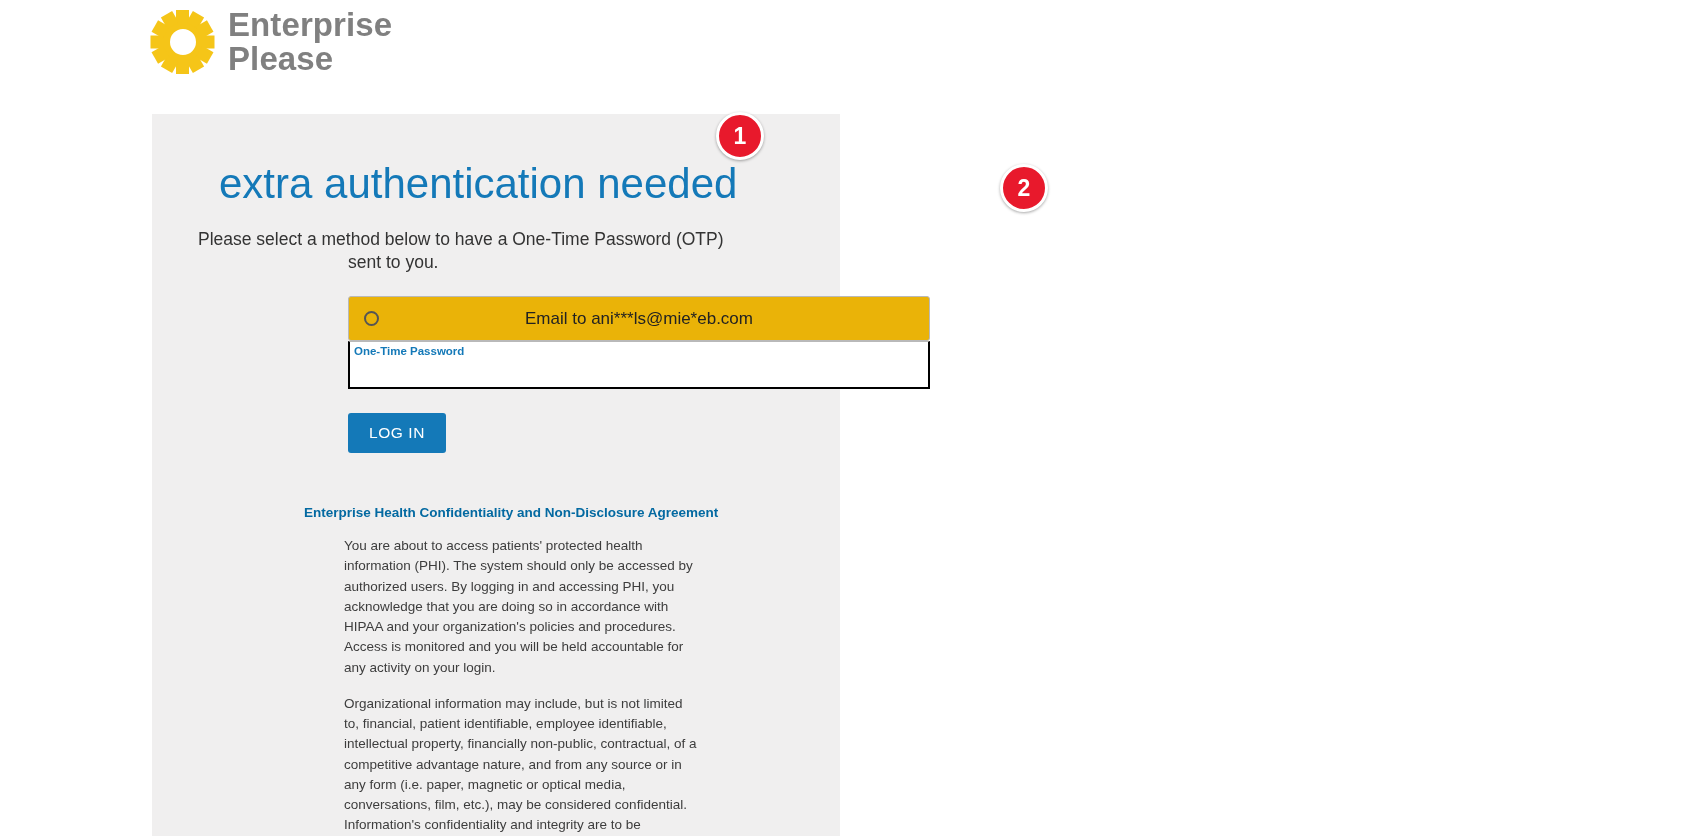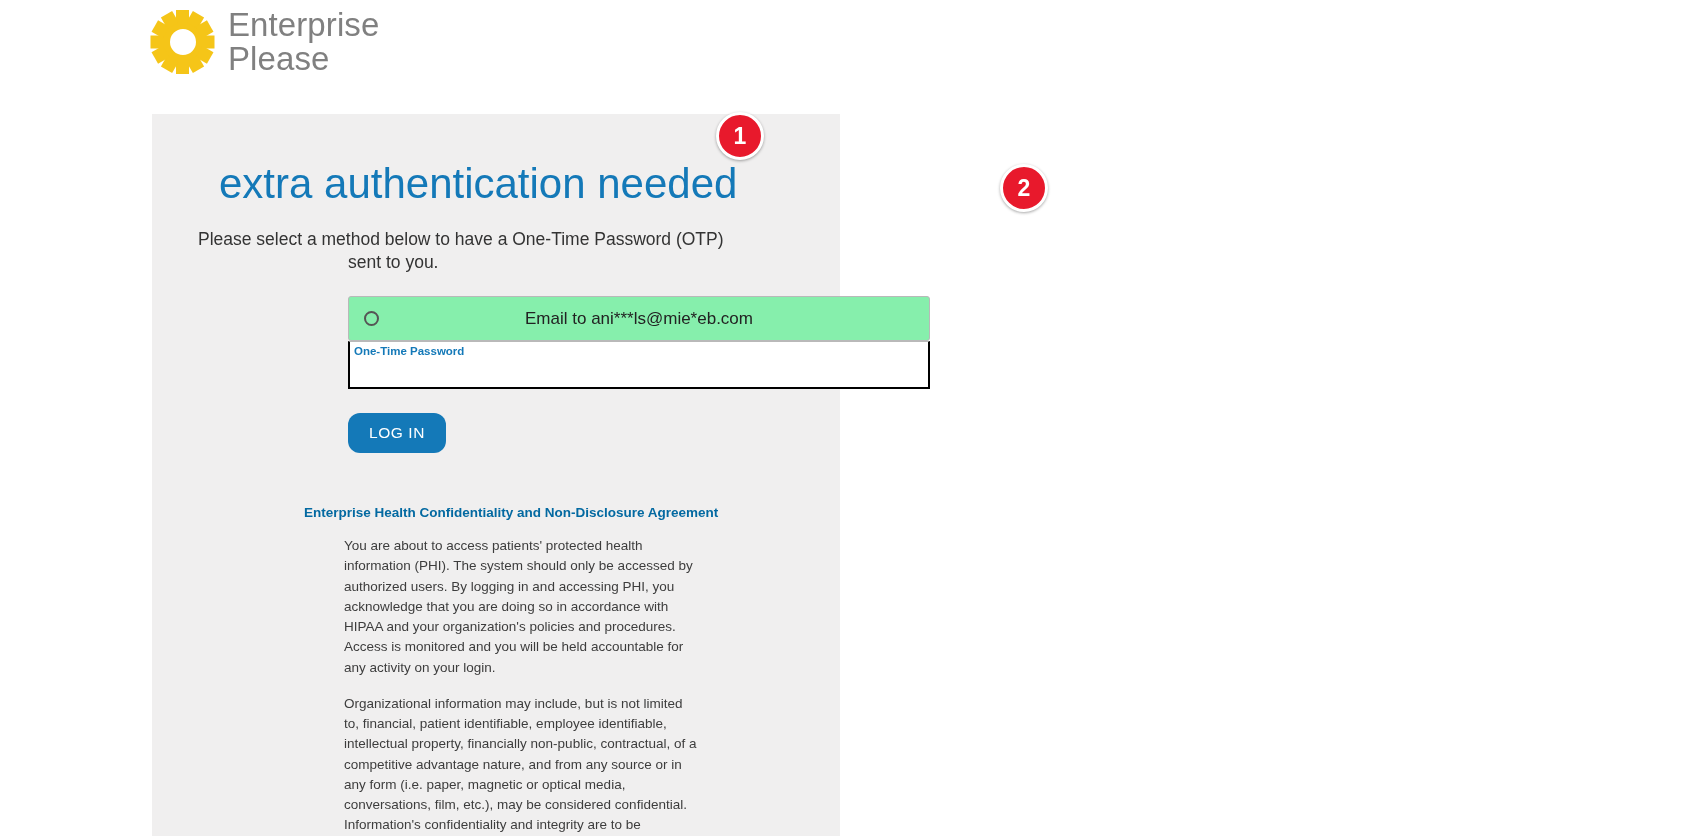--- a/index.html
+++ b/index.html
@@ -52,21 +52,21 @@
     width: 13px; height: 13px;
     background: #f5c518;
     left: 24px; top: -1px;
     transform-origin: 6.5px 32px;
   }
 
   .logo-text {
     color: #808080;
     font-size: 33px;
     line-height: 1.02;
-    font-weight: 400;
+    font-weight: 700;
     letter-spacing: 0.1px;
   }
 
   
   .card {
     position: absolute;
     background: #f0efef;
   }
   .card-left  { left: 152px; top: 114px; width: 688px; height: 722px; }
 
@@ -84,21 +84,21 @@
   }
   .subtitle-left  { font-size: 17.5px; padding: 20px 50px 0 196px; text-indent: -150px; width: 640px; }
 
   
   .opt-row {
     position: relative;
     display: flex;
     align-items: center;
     justify-content: center;
     border: 1px solid #b9b9b9;
-    background: #86efac;
+    background: #eab308;
     border-radius: 3px;
   }
   .opt-left {
     margin: 22px 0 0 196px;
     width: 582px; height: 45px;
   }
   .radio {
     position: absolute;
     left: 15px;
     width: 15px; height: 15px;
@@ -144,21 +144,21 @@
   .login-btn {
     display: block;
     background: #1479b8;
     color: #ffffff;
     border: none;
     border-radius: 3px;
     font-family: "Liberation Sans", sans-serif;
     letter-spacing: 0.6px;
     cursor: pointer;
   }
-  .login-left  { margin: 24px 0 0 196px; width: 98px; height: 40px; font-size: 15.5px; border-radius: 12px; }
+  .login-left  { margin: 24px 0 0 196px; width: 98px; height: 40px; font-size: 15.5px; }
 
   
   .legal-head {
     font-weight: bold;
     color: #0369a1;
   }
   .legal-head-left  { font-size: 13.5px; padding: 52px 0 0 152px; }
 
   .legal-p {
     color: #3d3d3d;

